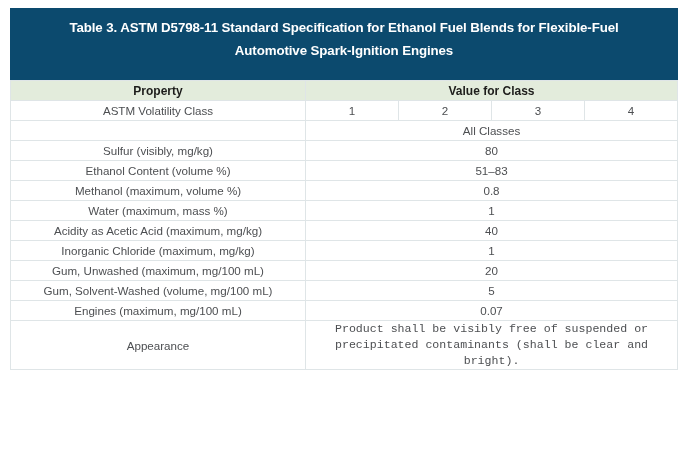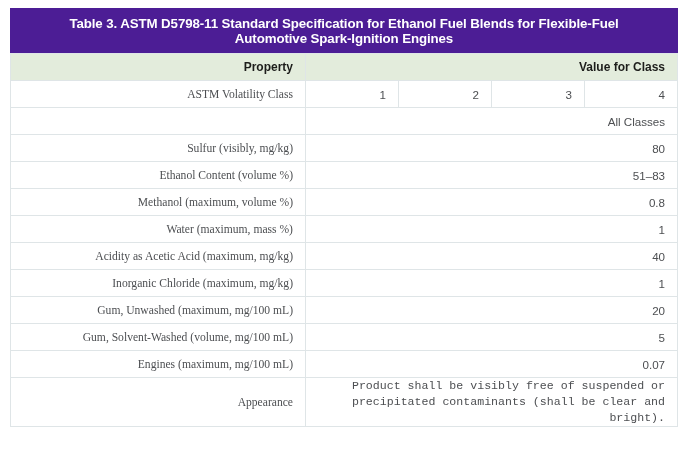--- a/index.html
+++ b/index.html
@@ -14,48 +14,48 @@
     -webkit-font-smoothing: antialiased;
   }
   .table-wrap {
     position: absolute;
     left: 10px;
     top: 8px;
     width: 668px;
     box-sizing: border-box;
   }
   .table-title {
-    background: #4c1d95;
+    background: #0c4a6e;
     color: #ffffff;
     font-size: 13.3px;
     font-weight: bold;
     text-align: center;
-    line-height: 15px;
-    padding: 8px 40px 7px 40px;
+    line-height: 23px;
+    padding: 8px 40px 18px 40px;
     box-sizing: border-box;
     letter-spacing: -0.1px;
   }
   table.spec {
     border-collapse: collapse;
     width: 668px;
     table-layout: fixed;
     border-left: 1px solid #c9d3d6;
     border-right: 1px solid #c9d3d6;
     border-bottom: 1px solid #c9d3d6;
   }
   table.spec td, table.spec th {
     border: 1px solid #dfe5e7;
     font-size: 11.6px;
     color: #4d4f52;
     font-weight: normal;
     padding: 0 12px;
-    height: 27px;
+    height: 20px;
     box-sizing: border-box;
     vertical-align: middle;
-    text-align: right;
+    text-align: center;
     background: #ffffff;
   }
   table.spec th.hdr {
     background: #e3ecdc;
     color: #1d1d1b;
     font-weight: bold;
     font-size: 12px;
   }
   th.hdr-center, td.center {
     text-align: center;
@@ -66,21 +66,20 @@
   }
   th.allclasses {
     background: #e3ecdc;
     color: #1d1d1b;
     font-weight: bold;
     font-size: 12px;
     text-align: center;
   }
   td.prop {
     border-right: 1px solid #c9d3d6;
-    font-family: Liberation Serif, serif;
   }
   th.prop-hdr {
     border-right: 1px solid #c9d3d6;
   }
   td.appearance-text {
     padding: 6px 12px 7px 12px;
     height: 42px;
     line-height: 16px;
     text-align: left;
     font-family: Liberation Mono, monospace;

